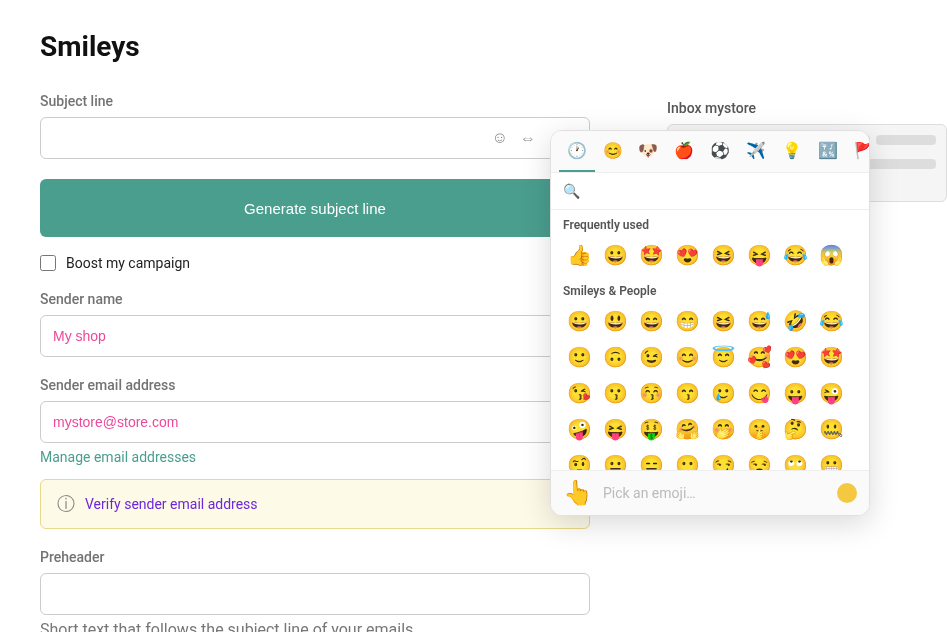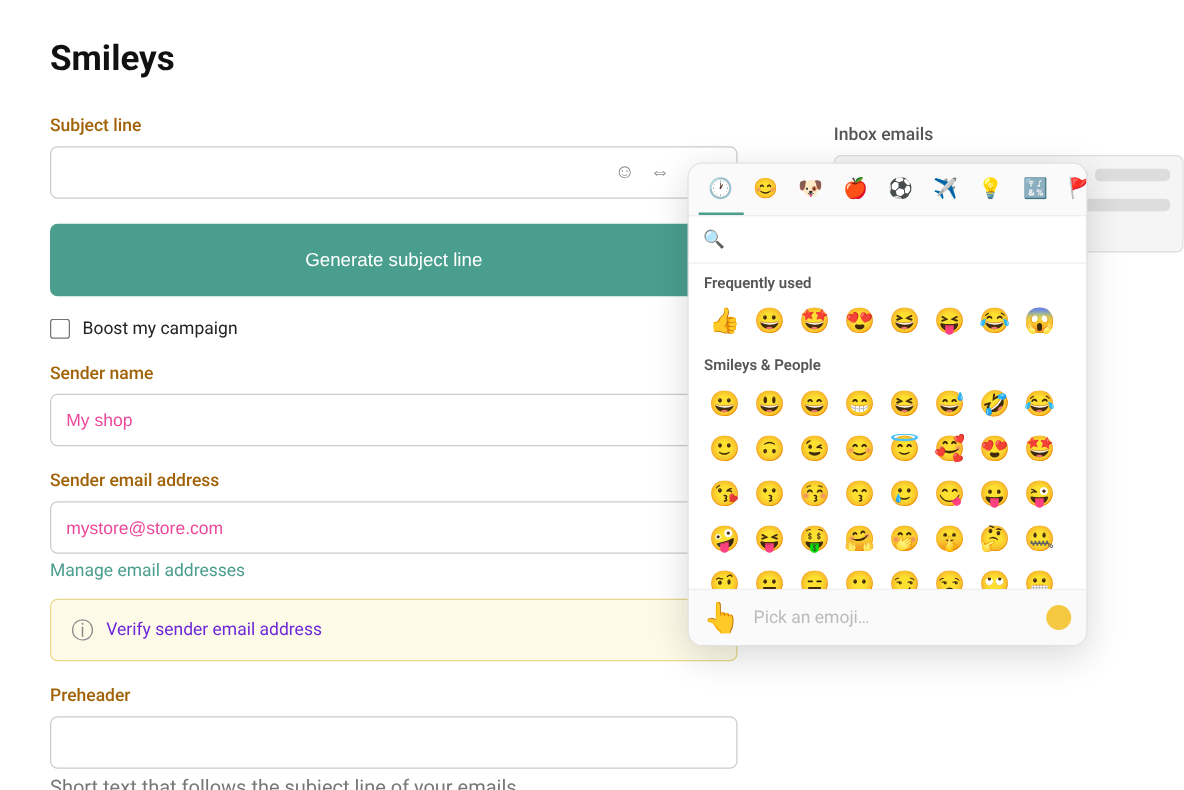--- a/index.html
+++ b/index.html
@@ -23,21 +23,21 @@
       color: #111;
     }
     .field-group {
       margin-bottom: 20px;
     }
     .field-label {
       display: block;
       font-size: 14px;
       font-weight: 500;
       margin-bottom: 8px;
-      color: #a16207;
+      color: #737373;
     }
     .input-wrap {
       position: relative;
       display: flex;
       align-items: center;
     }
     .text-input {
       width: 550px;
       height: 42px;
       border: 1px solid #ccc;
@@ -314,21 +314,21 @@
   <div class="field-group">
     <label class="field-label">Preheader</label>
     <div class="input-wrap">
       <input type="text" class="text-input" value="" style="">
     </div>
     <p class="helper-text">Short text that follows the subject line of your emails</p>
   </div>
 
   
   <div class="inbox-preview">
-    <div class="inbox-preview-label">Inbox emails</div>
+    <div class="inbox-preview-label">Inbox mystore</div>
     <div class="inbox-preview-box">
       <div class="inbox-preview-icons">
         <span class="pv-icon">☆</span>
         <span class="pv-icon">□</span>
         <div class="inbox-preview-bar" style="flex:1;"></div>
         <div class="inbox-preview-bar short" style="width:60px;"></div>
       </div>
       <div class="inbox-preview-bar"></div>
       <div class="inbox-preview-bar short"></div>
     </div>

